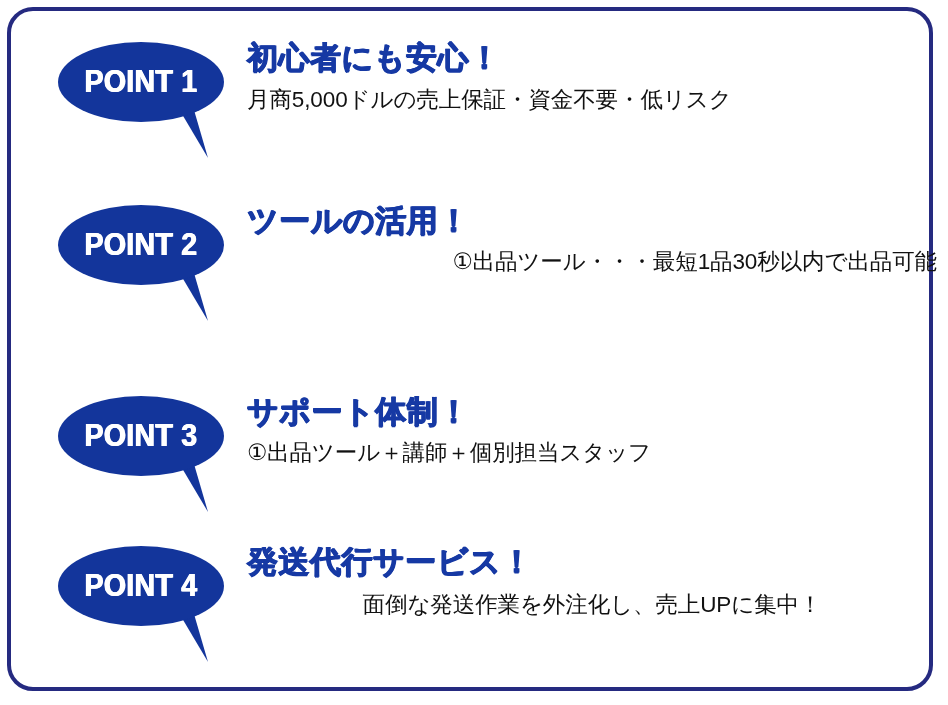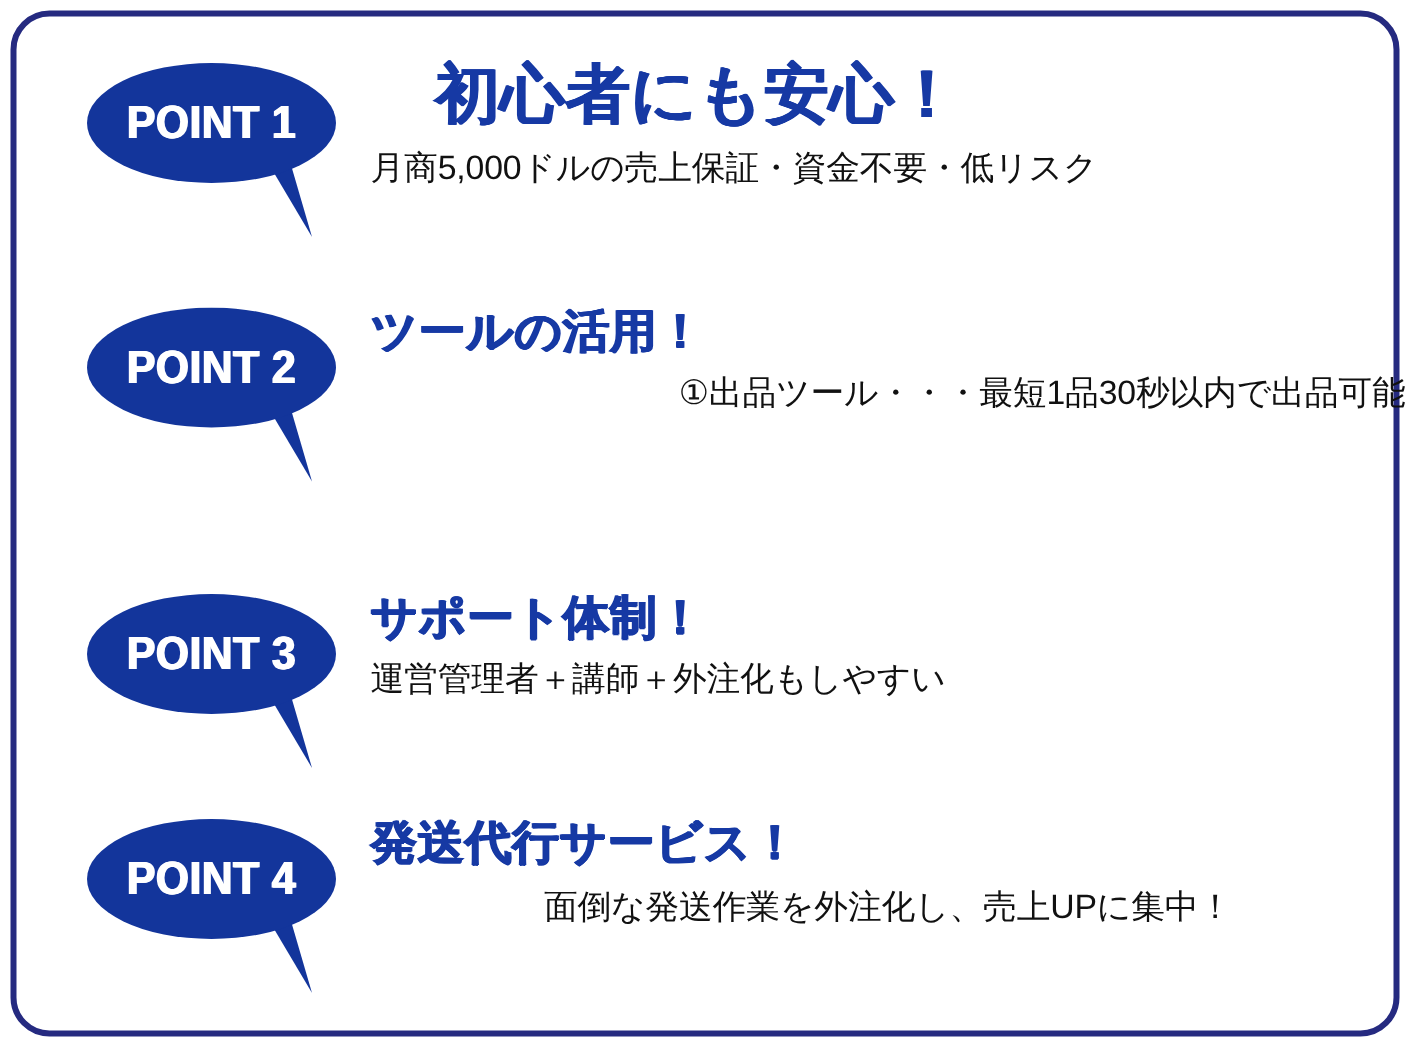--- a/index.html
+++ b/index.html
@@ -89,21 +89,21 @@
   }
   .body-line {
     color: #111111;
     font-size: 22.5px;
     font-weight: normal;
     line-height: 1.42;
     letter-spacing: -0.1px;
     margin: 0;
     white-space: nowrap;
   }
-  .row-1 .heading { font-size: 43px; margin-left: 43px; }
+  .row-1 .heading { font-size: 31px; }
   .row-1 .body-block { margin-top: 11px; }
   .row-2 .body-block { margin-top: 10px; }
   .row-3 .body-block { margin-top: 10px; }
   .row-4 .body-block { margin-top: 12px; text-align: center; }
   .body-line.indent { padding-left: 30px; text-align: right; }
 </style>
 </head>
 <body>
 
 <div id="page">
@@ -146,21 +146,21 @@
     <div class="badge">
       <svg viewBox="0 0 166 118" xmlns="http://www.w3.org/2000/svg">
         <path d="M118 62 L150 116 L136 68 Z" fill="#13359b"></path>
         <ellipse cx="83" cy="40" rx="83" ry="40" fill="#13359b"></ellipse>
       </svg>
       <div class="badge-label">POINT 3</div>
     </div>
     <div class="text-col">
       <p class="heading">サポート体制！</p>
       <div class="body-block">
-        <p class="body-line">運営管理者＋講師＋外注化もしやすい</p>
+        <p class="body-line">①出品ツール＋講師＋個別担当スタッフ</p>
       </div>
     </div>
   </div>
 
   <div class="point-row row-4">
     <div class="badge">
       <svg viewBox="0 0 166 118" xmlns="http://www.w3.org/2000/svg">
         <path d="M118 62 L150 116 L136 68 Z" fill="#13359b"></path>
         <ellipse cx="83" cy="40" rx="83" ry="40" fill="#13359b"></ellipse>
       </svg>

